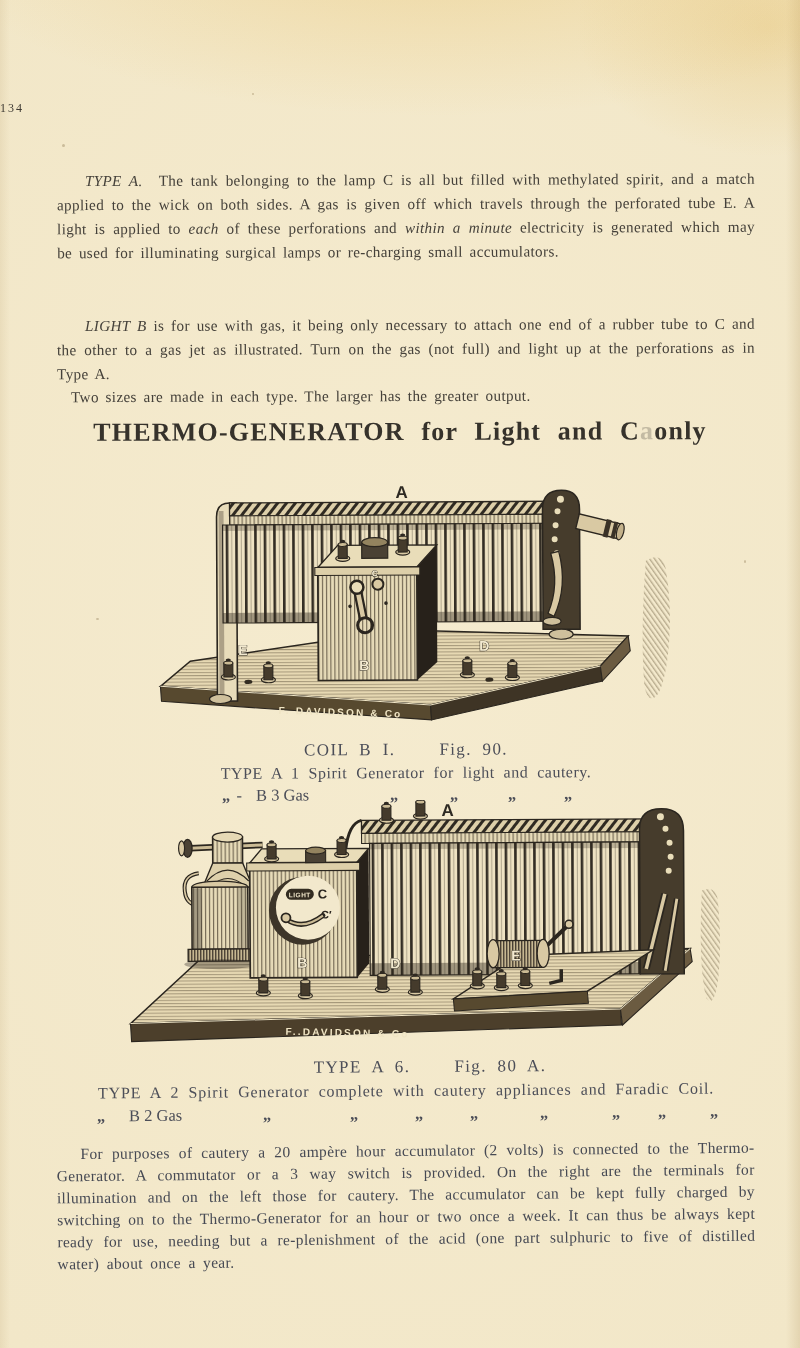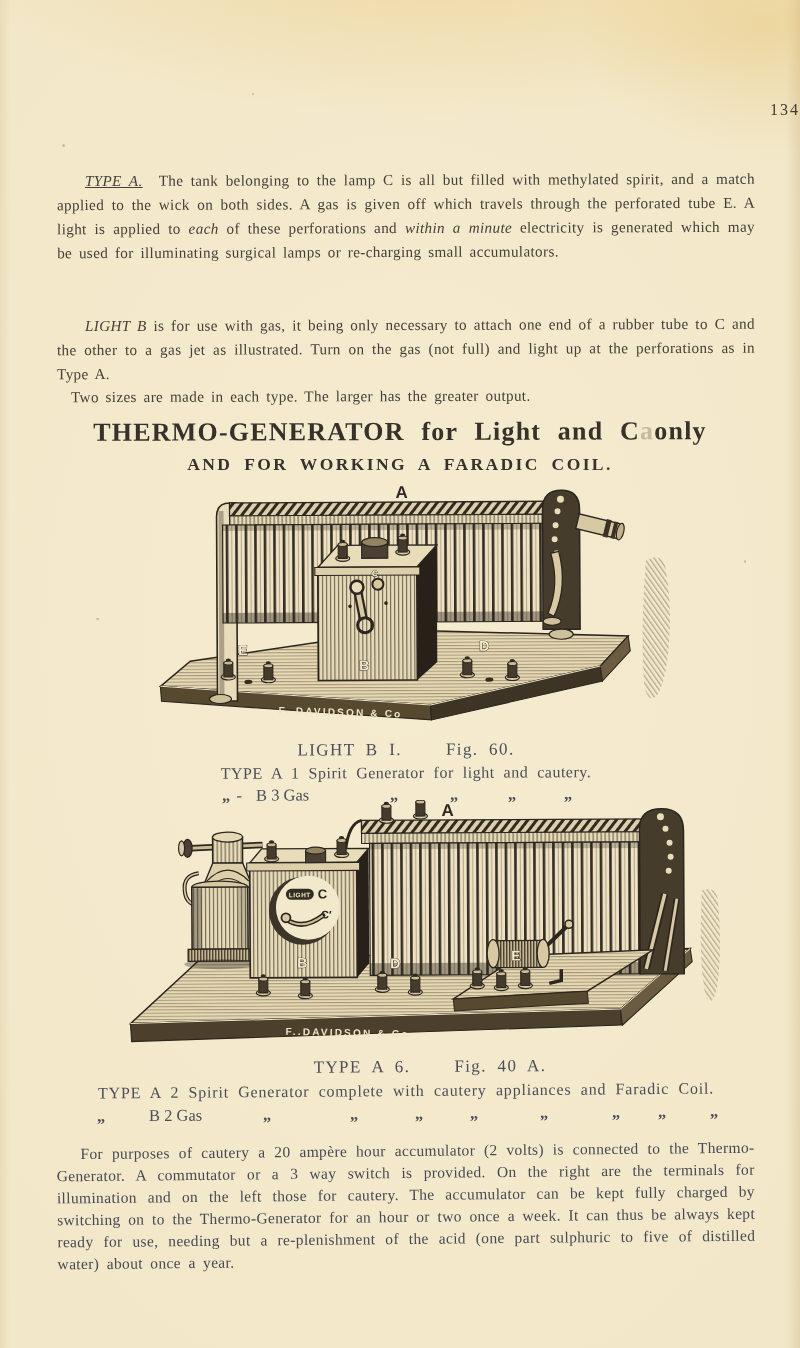--- a/index.html
+++ b/index.html
@@ -8,29 +8,29 @@
     font-family:"Liberation Serif","DejaVu Serif",serif;
     background:
       radial-gradient(90% 18% at 55% -4%, rgba(232,190,95,.38), rgba(232,190,95,0) 70%),
       radial-gradient(30% 12% at 96% 2%, rgba(225,180,80,.30), rgba(225,180,80,0) 80%),
       linear-gradient(to left, rgba(150,115,55,.16), rgba(150,115,55,0) 14px),
       linear-gradient(to right, rgba(150,115,55,.10), rgba(150,115,55,0) 10px),
       radial-gradient(140% 120% at 50% 48%, #f5ebcf 0%, #f2e7c8 55%, #e9d8b2 100%);
     color:#413d36;
   }
   .abs{position:absolute;}
-  .pagenum{top:101px; left:0; width:100%; text-align:right; font-size:16px; letter-spacing:2px; color:#3e3a33;}
+  .pagenum{top:101px; left:0; width:100%; text-align:left; font-size:12px; letter-spacing:2px; color:#3e3a33;}
   .bodytext{
     left:57px; width:698px; font-size:15.2px; line-height:24px; text-align:justify;
     letter-spacing:.35px; word-spacing:2.6px; color:#45413a; transform:rotate(-.2deg);
   }
   .bodytext.last{font-size:15.5px; line-height:22px; color:#474a54; transform:rotate(-.55deg); word-spacing:3.2px;}
   .ind{text-indent:28px;}
   .ital{font-style:italic;}
-  .lead-gap{margin-right:16px;text-decoration:underline;}
+  .lead-gap{margin-right:16px;}
   .single{text-align:left; margin-left:14px; text-indent:0;}
   .h1{
     top:417px; left:0; width:100%; text-align:center; font-size:26px; font-weight:bold;
     letter-spacing:1.2px; word-spacing:9px; color:#36322b; transform:rotate(-.15deg);
   }
   .h1 .fade{opacity:.25;}
   .h2{
     top:454px; left:0; width:100%; text-align:center; font-size:17.5px; font-weight:bold;
     letter-spacing:2.4px; word-spacing:5px; color:#36322b;
   }
@@ -61,21 +61,20 @@
 
   <div class="abs pagenum">134</div>
 
   <p class="abs bodytext ind" style="top:153px"><span class="ital lead-gap">TYPE A.</span><span>The tank belonging to the lamp C is all but filled with methylated spirit, and a match applied to the wick on both sides.  A gas is given off which travels through the perforated tube E.  A light is applied to </span><span class="ital">each</span><span> of these perforations and </span><span class="ital">within a minute</span><span> electricity is generated which may be used for illuminating surgical lamps or re-charging small accumulators.</span></p>
 
   <p class="abs bodytext ind" style="top:298px"><span class="ital">LIGHT B</span><span> is for use with gas, it being only necessary to attach one end of a rubber tube to C and the other to a gas jet as illustrated.  Turn on the gas (not full) and light up at the perforations as in Type A.</span></p>
 
   <p class="abs bodytext single" style="top:369px">Two sizes are made in each type.   The larger has the greater output.</p>
 
   <div class="abs h1"><span>THERMO-GENERATOR for Light and C</span><span class="fade">a</span><span>only</span></div>
-  <div class="abs h2">AND FOR WORKING A FARADIC COIL.</div>
 
   <div class="abs figwrap" style="top:482px;left:150px;width:530px;height:245px">
   <svg width="530" height="245" viewBox="0 0 530 245">
     <defs>
       <pattern id="p1f" patternUnits="userSpaceOnUse" width="9.5" height="10">
         <rect width="9.5" height="10" fill="#eee2c2"></rect>
             <rect width="2.6" height="10" fill="#332d24"></rect>
         <rect x="5.6" width="1" height="10" fill="rgba(51,45,36,.35)"></rect>
       </pattern>
       <pattern id="p1b" patternUnits="userSpaceOnUse" width="4" height="6">
@@ -172,22 +171,22 @@
     <g>
       <text class="eng" x="329" y="169">D</text>
       <use href="#bpost" x="317" y="193"></use>
           <use href="#bpost" x="362" y="196"></use>
       <ellipse cx="339" cy="198" rx="4" ry="2.2" fill="#332c21"></ellipse>
     </g>
   </svg>
   </div>
 
   <div class="abs caprow cap-t1" style="top:740px">
-    <span>LIGHT B I.</span>
-    <span>Fig. 60.</span>
+    <span>COIL B I.</span>
+    <span>Fig. 90.</span>
   </div>
   <div class="abs capdesc cap-t1" style="top:764px">TYPE A 1 Spirit Generator for light and cautery.</div>
   <div class="abs ditto cap-t1" style="top:785px">
     <span class="dmark" style="left:165px">„  -</span>
     <span style="left:199px">B 3 Gas</span>
     <span class="dmark" style="left:333px">„</span>
     <span class="dmark" style="left:393px">„</span>
     <span class="dmark" style="left:451px">„</span>
     <span class="dmark" style="left:507px">„</span>
   </div>
@@ -318,26 +317,26 @@
       <use href="#bpost" x="352" y="186" transform="scale(1)"></use>
       <use href="#bpost" x="376" y="188"></use>
       <use href="#bpost" x="400" y="186"></use>
       <path d="M424,184 l12,-3 l0,-11" fill="none" stroke="#2b261f" stroke-width="3.5"></path>
     </g>
   </svg>
   </div>
 
   <div class="abs caprow cap-t2" style="top:1057px;padding-left:24px">
     <span>TYPE A 6.</span>
-    <span>Fig. 40 A.</span>
+    <span>Fig. 80 A.</span>
   </div>
   <div class="abs capdesc cap-t2" style="top:1082px;letter-spacing:.8px">TYPE A 2 Spirit Generator complete with cautery appliances and Faradic Coil.</div>
   <div class="abs ditto cap-t2" style="top:1104px">
     <span class="dmark" style="left:40px">„</span>
-    <span style="left:92px">B 2 Gas</span>
+    <span style="left:72px">B 2 Gas</span>
     <span class="dmark" style="left:206px">„</span>
     <span class="dmark" style="left:293px">„</span>
     <span class="dmark" style="left:358px">„</span>
     <span class="dmark" style="left:413px">„</span>
     <span class="dmark" style="left:483px">„</span>
     <span class="dmark" style="left:555px">„</span>
     <span class="dmark" style="left:601px">„</span>
     <span class="dmark" style="left:653px">„</span>
   </div>
 

